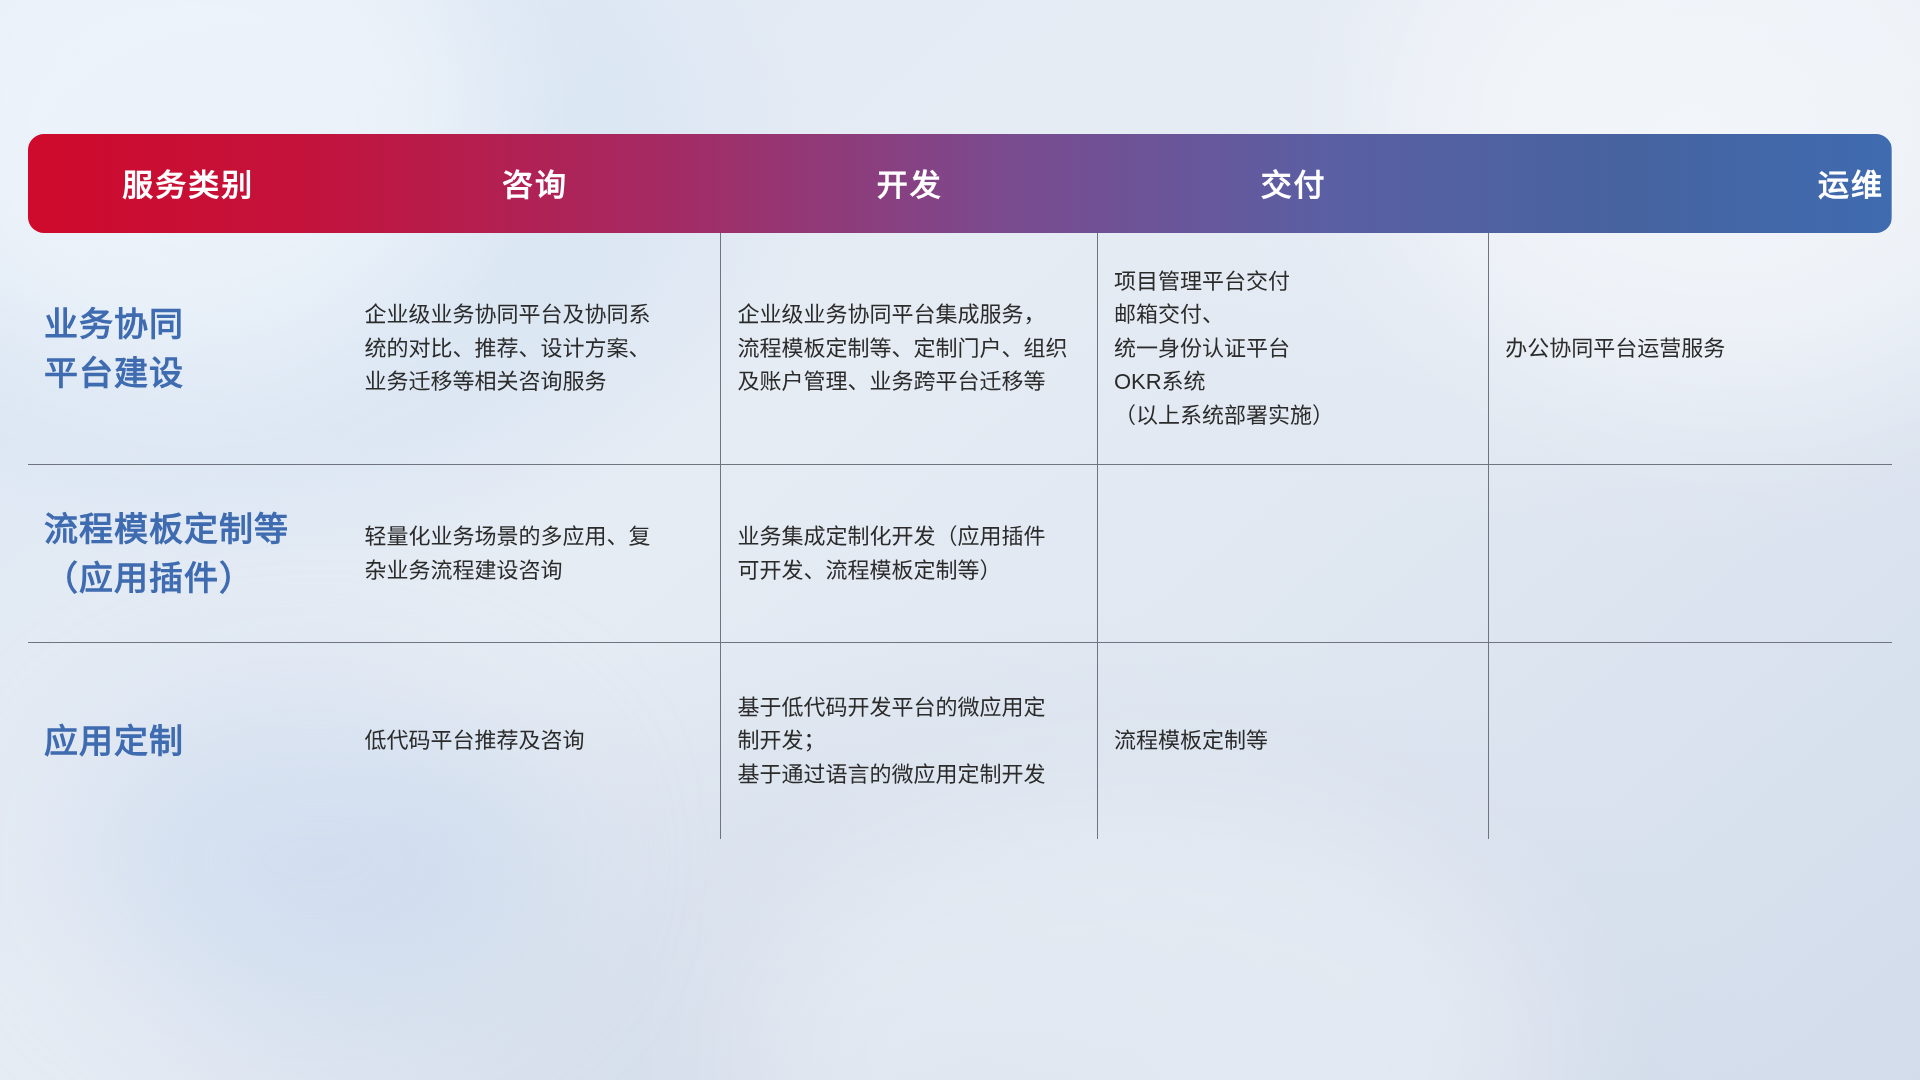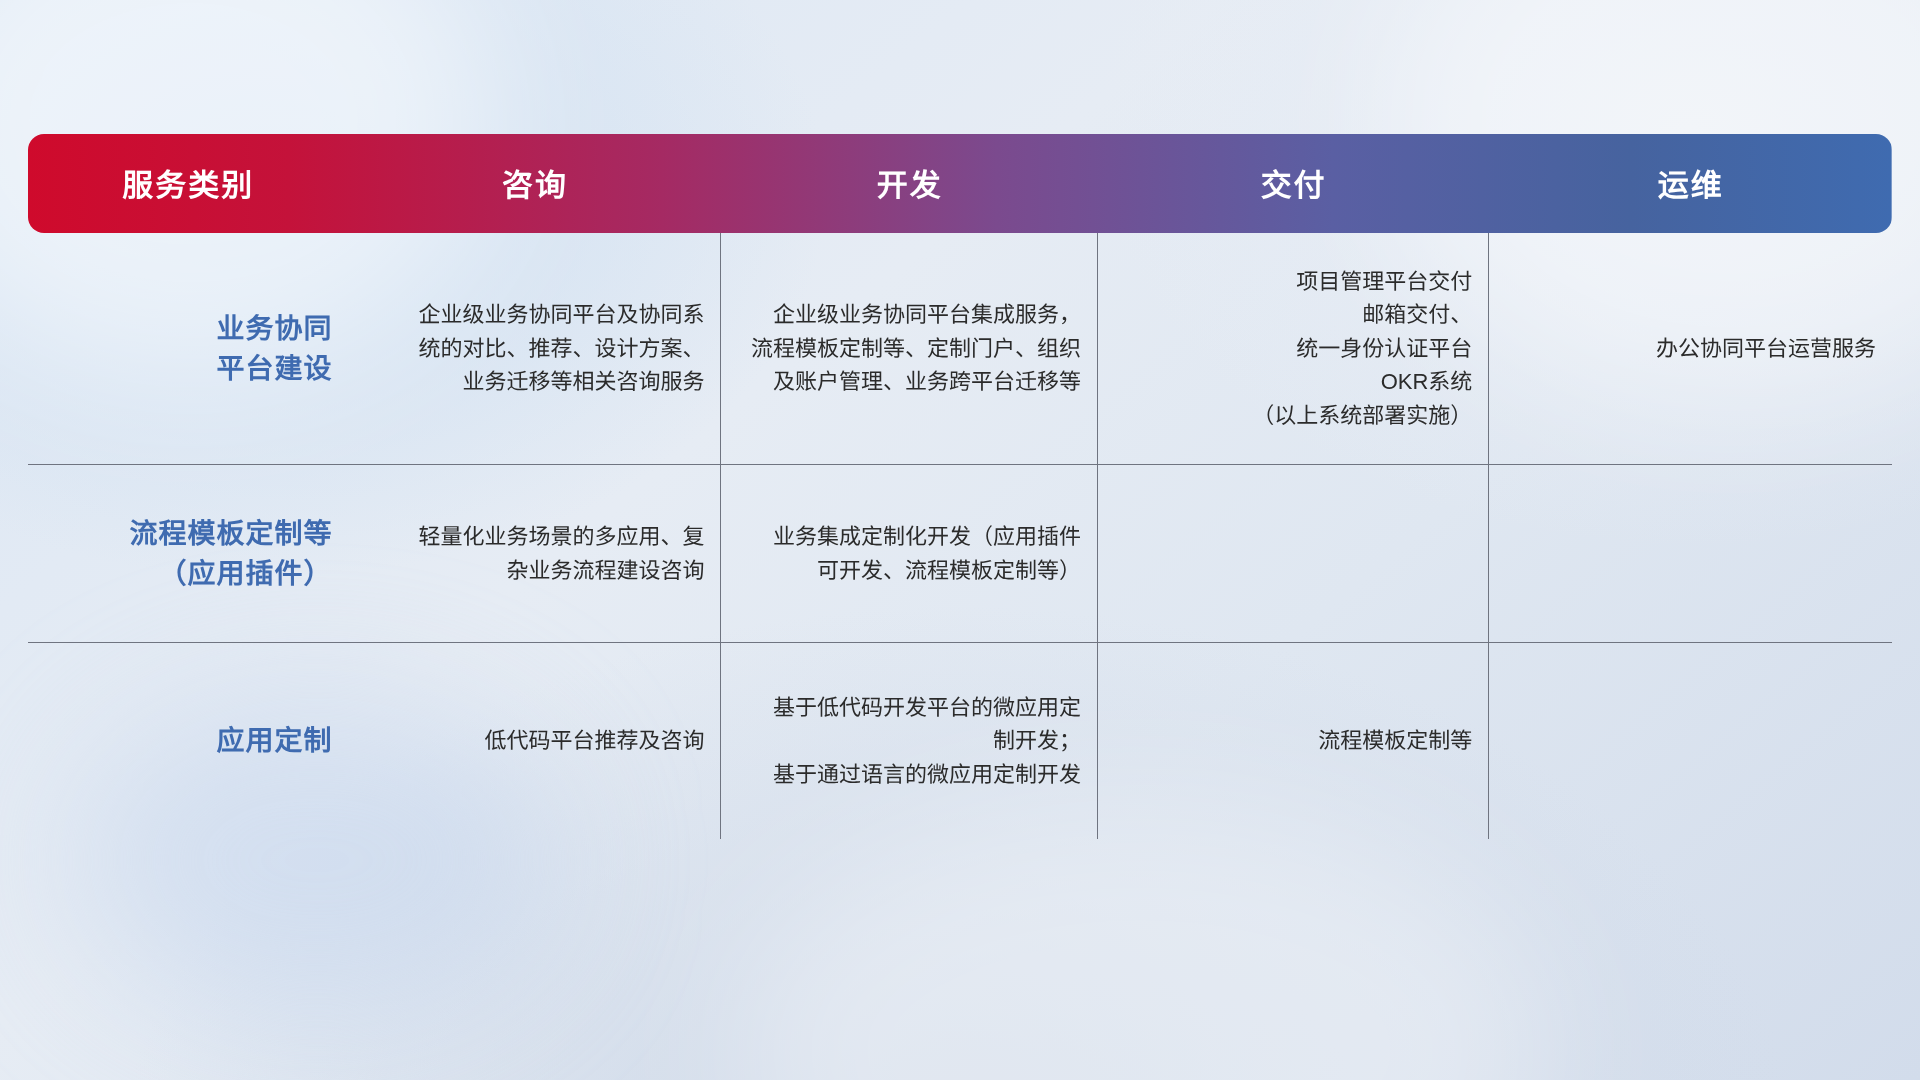--- a/index.html
+++ b/index.html
@@ -67,38 +67,39 @@
   }
 
   
   thead th:first-child {
     border-top-left-radius: 16px;
     border-bottom-left-radius: 16px;
   }
   thead th:last-child {
     border-top-right-radius: 16px;
     border-bottom-right-radius: 16px;
+    text-align: right;
   }
 
   tbody td {
     font-size: 22px;
     line-height: 1.52;
     color: #2b2b2b;
-    text-align: right;
+    text-align: left;
     vertical-align: middle;
     padding: 22px 16px;
     border-right: 1px solid #6f7480;
     border-bottom: 1px solid #6f7480;
     background: transparent;
   }
   tbody td.first-col {
     border-right: none;
     color: #3f6bb0;
     font-weight: bold;
-    font-size: 28px;
+    font-size: 34px;
     line-height: 1.42;
     letter-spacing: 1px;
   }
   tbody td.last-col {
     border-right: none;
   }
   tbody tr:last-child td {
     border-bottom: none;
   }
 

